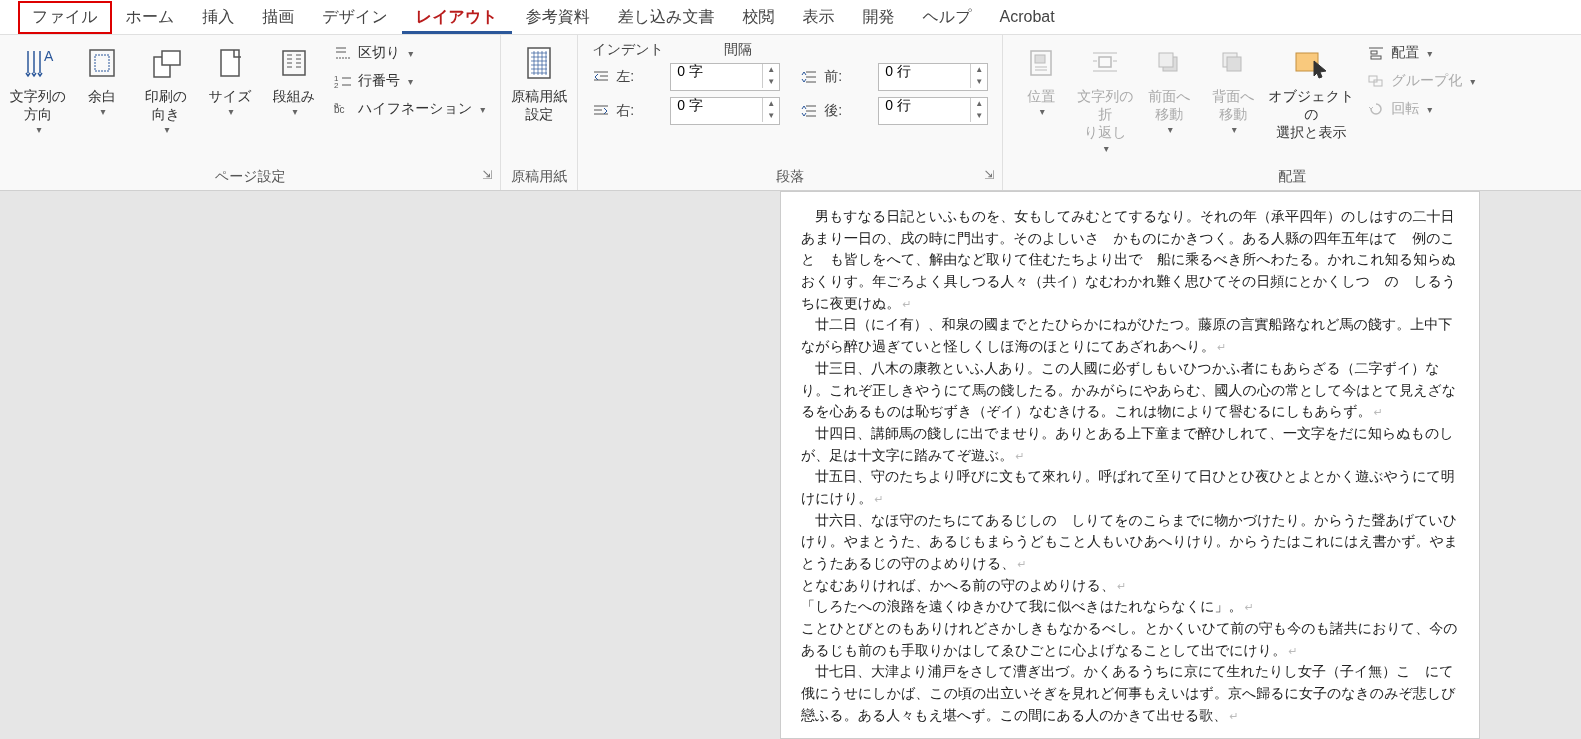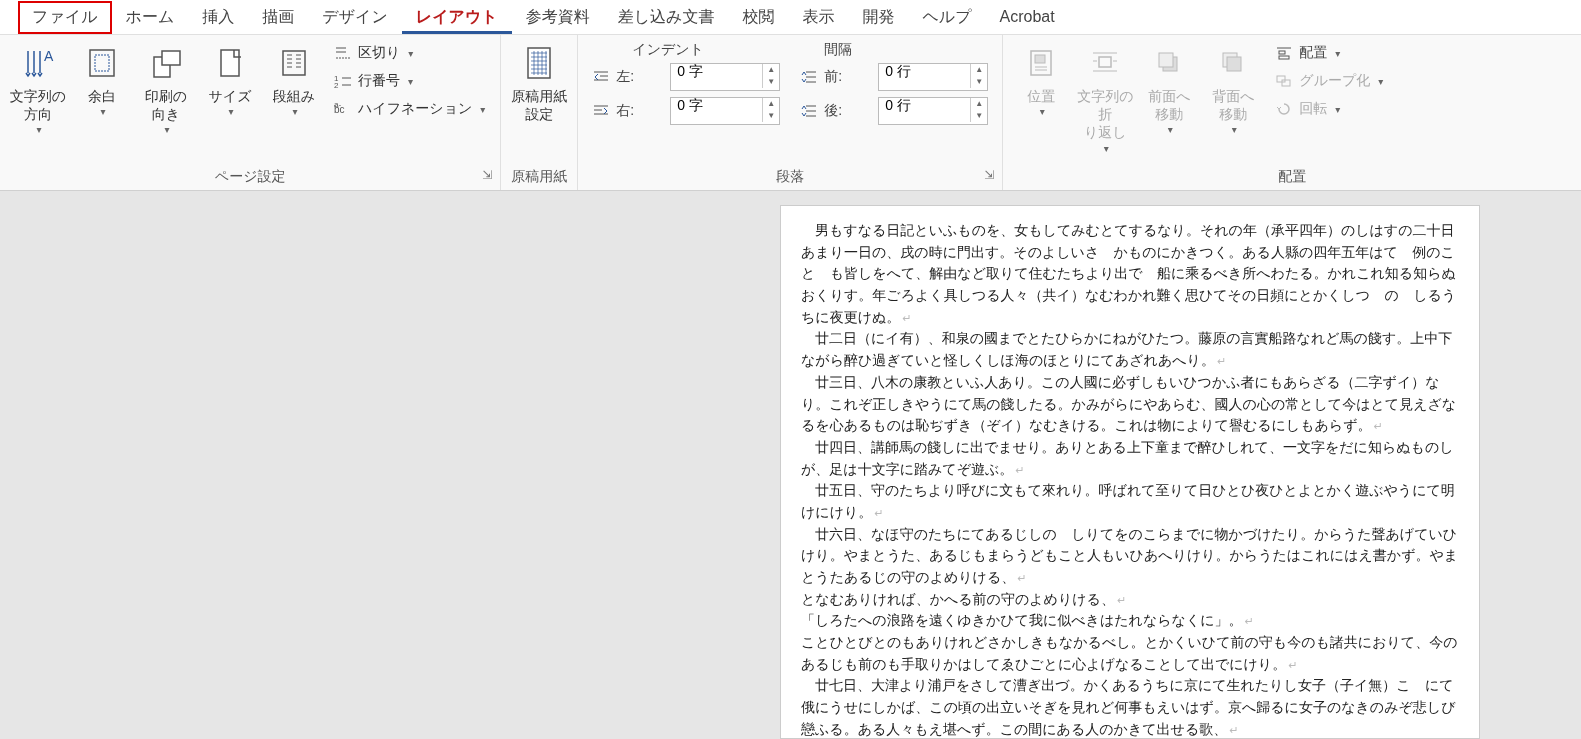--- a/index.html
+++ b/index.html
@@ -20,35 +20,35 @@
 
 .big-btn { display: flex; flex-direction: column; align-items: center; justify-content: flex-start; width: 64px; padding: 4px 2px; cursor: pointer; text-align: center; font-size: 14px; line-height: 1.3; color: #333; }
 .big-btn.disabled { color: #aaa; }
 .big-btn .icon-slot { height: 40px; display: flex; align-items: center; justify-content: center; margin-bottom: 4px; }
 .big-btn .lbl { white-space: pre-line; }
 
 .small-btn-col { display: flex; flex-direction: column; gap: 4px; padding: 2px 4px; }
 .small-btn { display: flex; align-items: center; gap: 6px; padding: 3px 4px; cursor: pointer; font-size: 14px; white-space: nowrap; }
 
 .indent-block { display: flex; flex-direction: column; padding: 2px 8px; }
-.indent-title-row { display: flex; gap: 120px; padding: 0 0 4px 0; font-size: 14px; color: #444; margin-left: 40px; }
+.indent-title-row { display: flex; gap: 60px; padding: 0 0 4px 0; font-size: 14px; color: #444; }
 .indent-row { display: flex; align-items: center; gap: 6px; margin-bottom: 6px; }
 .indent-row .rlabel { width: 48px; font-size: 14px; color: #444; }
 .spinner { display: flex; align-items: flex-start; border: 1px solid #bbb; background: #fff; height: 28px; width: 110px; }
 .spinner input { border: none; flex: 1; padding: 0 6px; font-size: 14px; outline: none; width: 60px; }
 .spinner .spin-btns { display: flex; flex-direction: column; border-left: 1px solid #ccc; }
 .spinner .spin-btns span { font-size: 8px; line-height: 12px; width: 16px; text-align: center; cursor: pointer; color: #666; }
 
 .arrange-row { display: flex; flex-direction: column; gap: 4px; padding: 2px 6px; }
 .arrange-row .small-btn { color: #444; }
 
 
 .doc-area { display: flex; height: calc(739px - 191px); background: #e6e6e6; }
 .doc-left-pad { width: 780px; }
-.page { background: #fff; border: 1px solid #ccc; margin-top: 14px; width: 700px; padding: 14px 20px; font-family: "MS Mincho", serif; font-size: 14px; line-height: 1.55; color: #222; overflow: hidden; }
+.page { background: #fff; border: 1px solid #ccc; margin-top: 0; width: 700px; padding: 14px 20px; font-family: "MS Mincho", serif; font-size: 14px; line-height: 1.55; color: #222; overflow: hidden; }
 .page p { margin-bottom: 0; }
 .page .para { margin-bottom: 0; }
 .page .indent { text-indent: 1em; }
 .page .eol::after { content: "↵"; color: #bbb; font-size: 11px; margin-left: 2px; }
 
 .caret { width: 6px; color: #666; font-size: 10px; margin-left: 2px; }
 
 svg { display: block; }
 </style>
 </head>
@@ -333,20 +333,30 @@
         <div class="icon-slot">
             <svg width="32" height="32">
               <rect x="6" y="6" width="14" height="14" fill="#eee" stroke="#bbb"></rect>
               <rect x="10" y="10" width="14" height="14" fill="#ddd" stroke="#bbb"></rect>
             </svg>
           </div>
         <span class="lbl">背面へ
 移動</span>
           <span class="caret">▾</span>
       </div>
+      <div class="big-btn" style="width:92px">
+        <div class="icon-slot">
+            <svg width="38" height="32">
+              <rect x="4" y="6" width="22" height="18" fill="#f9c97d" stroke="#c49040"></rect>
+              <path d="M22 14 L34 24 L28 25 L30 30 L27 31 L25 26 L22 29 Z" fill="#333" stroke="#333"></path>
+            </svg>
+          </div>
+        <span class="lbl">オブジェクトの
+選択と表示</span>
+      </div>
       <div class="arrange-row">
         <div class="small-btn">
           <span>
               <svg width="18" height="14">
                 <line x1="2" y1="2" x2="16" y2="2" stroke="#555"></line>
                 <rect x="4" y="5" width="6" height="3" fill="none" stroke="#555"></rect>
                 <rect x="4" y="10" width="10" height="3" fill="none" stroke="#555"></rect>
               </svg>
             </span>
           <span>配置</span>

